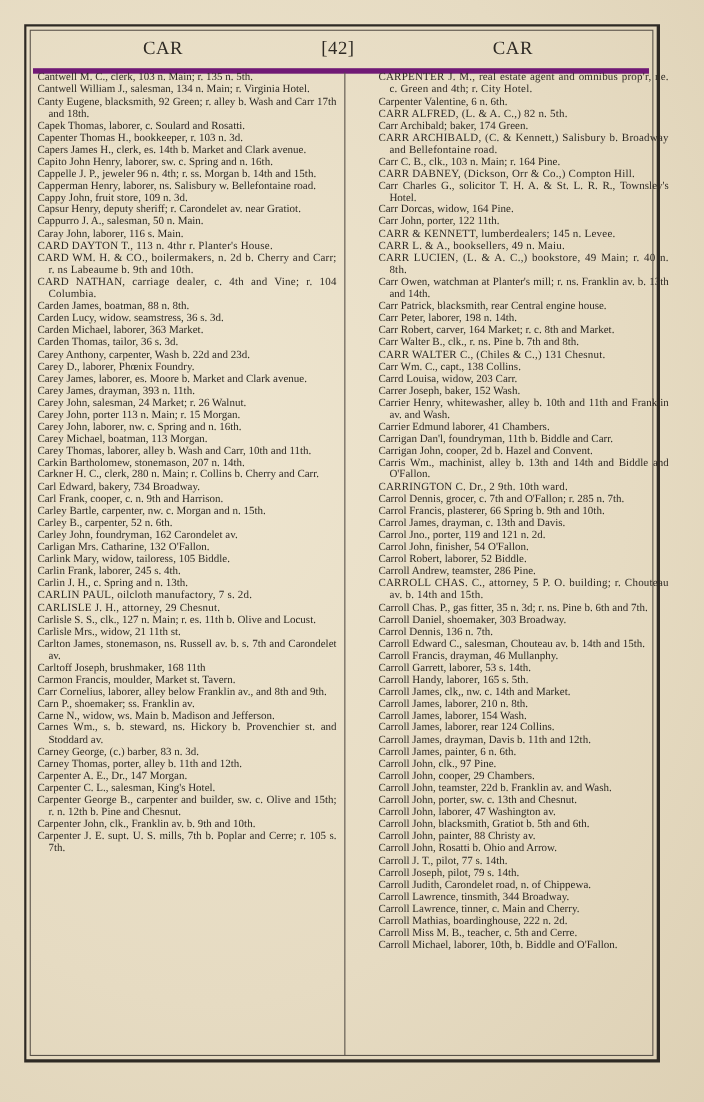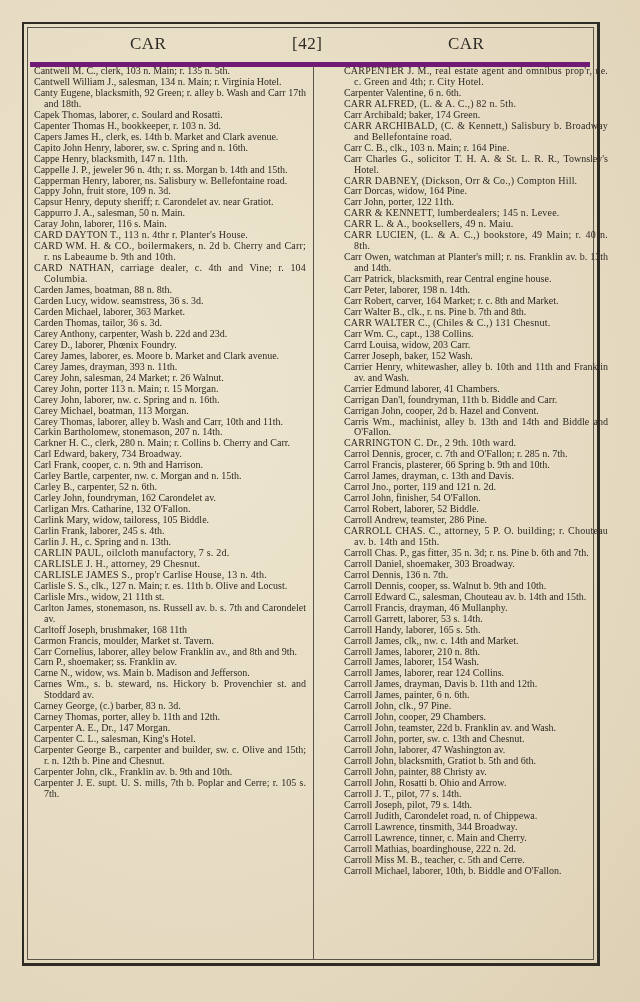--- a/index.html
+++ b/index.html
@@ -62,21 +62,20 @@
 
 <div class="columns">
   <div class="col col-left" id="col-left">
       <p class="entry">Cantwell M. C., clerk, 103 n. Main; r. 135 n. 5th.</p>
       <p class="entry">Cantwell William J., salesman, 134 n. Main; r. Virginia Hotel.</p>
       <p class="entry">Canty Eugene, blacksmith, 92 Green; r. alley b. Wash and Carr 17th and 18th.</p>
       <p class="entry">Capek Thomas, laborer, c. Soulard and Rosatti.</p>
       <p class="entry">Capenter Thomas H., bookkeeper, r. 103 n. 3d.</p>
       <p class="entry">Capers James H., clerk, es. 14th b. Market and Clark avenue.</p>
       <p class="entry">Capito John Henry, laborer, sw. c. Spring and n. 16th.</p>
-      <p class="entry">Cappe Henry, blacksmith, 147 n. 11th.</p>
       <p class="entry">Cappelle J. P., jeweler 96 n. 4th; r. ss. Morgan b. 14th and 15th.</p>
       <p class="entry">Capperman Henry, laborer, ns. Salisbury w. Bellefontaine road.</p>
       <p class="entry">Cappy John, fruit store, 109 n. 3d.</p>
       <p class="entry">Capsur Henry, deputy sheriff; r. Carondelet av. near Gratiot.</p>
       <p class="entry">Cappurro J. A., salesman, 50 n. Main.</p>
       <p class="entry">Caray John, laborer, 116 s. Main.</p>
       <p class="entry caps">CARD DAYTON T., 113 n. 4thr r. Planter's House.</p>
       <p class="entry caps">CARD WM. H. &amp; CO., boilermakers, n. 2d b. Cherry and Carr; r. ns Labeaume b. 9th and 10th.</p>
       <p class="entry caps">CARD NATHAN, carriage dealer, c. 4th and Vine; r. 104 Columbia.</p>
       <p class="entry">Carden James, boatman, 88 n. 8th.</p>
@@ -98,21 +97,20 @@
       <p class="entry">Carl Frank, cooper, c. n. 9th and Harrison.</p>
       <p class="entry">Carley Bartle, carpenter, nw. c. Morgan and n. 15th.</p>
       <p class="entry">Carley B., carpenter, 52 n. 6th.</p>
       <p class="entry">Carley John, foundryman, 162 Carondelet av.</p>
       <p class="entry">Carligan Mrs. Catharine, 132 O'Fallon.</p>
       <p class="entry">Carlink Mary, widow, tailoress, 105 Biddle.</p>
       <p class="entry">Carlin Frank, laborer, 245 s. 4th.</p>
       <p class="entry">Carlin J. H., c. Spring and n. 13th.</p>
       <p class="entry caps">CARLIN PAUL, oilcloth manufactory, 7 s. 2d.</p>
       <p class="entry caps">CARLISLE J. H., attorney, 29 Chesnut.</p>
-      <p class="entry caps">CARLISLE JAMES S., prop'r Carlise House, 13 n. 4th.</p>
       <p class="entry">Carlisle S. S., clk., 127 n. Main; r. es. 11th b. Olive and Locust.</p>
       <p class="entry">Carlisle Mrs., widow, 21 11th st.</p>
       <p class="entry">Carlton James, stonemason, ns. Russell av. b. s. 7th and Carondelet av.</p>
       <p class="entry">Carltoff Joseph, brushmaker, 168 11th</p>
       <p class="entry">Carmon Francis, moulder, Market st. Tavern.</p>
       <p class="entry">Carr Cornelius, laborer, alley below Franklin av., and 8th and 9th.</p>
       <p class="entry">Carn P., shoemaker; ss. Franklin av.</p>
       <p class="entry">Carne N., widow, ws. Main b. Madison and Jefferson.</p>
       <p class="entry">Carnes Wm., s. b. steward, ns. Hickory b. Provenchier st. and Stoddard av.</p>
       <p class="entry">Carney George, (c.) barber, 83 n. 3d.</p>
@@ -124,22 +122,22 @@
       <p class="entry">Carpenter J. E. supt. U. S. mills, 7th b. Poplar and Cerre; r. 105 s. 7th.</p>
     </div>
   <div class="divider"></div>
   <div class="col col-right" id="col-right">
       <p class="entry caps">CARPENTER J. M., real estate agent and omnibus prop'r, ne. c. Green and 4th; r. City Hotel.</p>
       <p class="entry">Carpenter Valentine, 6 n. 6th.</p>
       <p class="entry caps">CARR ALFRED, (L. &amp; A. C.,) 82 n. 5th.</p>
       <p class="entry">Carr Archibald; baker, 174 Green.</p>
       <p class="entry caps">CARR ARCHIBALD, (C. &amp; Kennett,) Salisbury b. Broadway and Bellefontaine road.</p>
       <p class="entry">Carr C. B., clk., 103 n. Main; r. 164 Pine.</p>
+      <p class="entry caps">CARR DABNEY, (Dickson, Orr &amp; Co.,) Compton Hill.</p>
       <p class="entry">Carr Charles G., solicitor T. H. A. &amp; St. L. R. R., Townsley's Hotel.</p>
-      <p class="entry caps">CARR DABNEY, (Dickson, Orr &amp; Co.,) Compton Hill.</p>
       <p class="entry">Carr Dorcas, widow, 164 Pine.</p>
       <p class="entry">Carr John, porter, 122 11th.</p>
       <p class="entry caps">CARR &amp; KENNETT, lumberdealers; 145 n. Levee.</p>
       <p class="entry caps">CARR L. &amp; A., booksellers, 49 n. Maiu.</p>
       <p class="entry caps">CARR LUCIEN, (L. &amp; A. C.,) bookstore, 49 Main; r. 40 n. 8th.</p>
       <p class="entry">Carr Owen, watchman at Planter's mill; r. ns. Franklin av. b. 13th and 14th.</p>
       <p class="entry">Carr Patrick, blacksmith, rear Central engine house.</p>
       <p class="entry">Carr Peter, laborer, 198 n. 14th.</p>
       <p class="entry">Carr Robert, carver, 164 Market; r. c. 8th and Market.</p>
       <p class="entry">Carr Walter B., clk., r. ns. Pine b. 7th and 8th.</p>
@@ -157,21 +155,20 @@
       <p class="entry">Carrol Francis, plasterer, 66 Spring b. 9th and 10th.</p>
       <p class="entry">Carrol James, drayman, c. 13th and Davis.</p>
       <p class="entry">Carrol Jno., porter, 119 and 121 n. 2d.</p>
       <p class="entry">Carrol John, finisher, 54 O'Fallon.</p>
       <p class="entry">Carrol Robert, laborer, 52 Biddle.</p>
       <p class="entry">Carroll Andrew, teamster, 286 Pine.</p>
       <p class="entry caps">CARROLL CHAS. C., attorney, 5 P. O. building; r. Chouteau av. b. 14th and 15th.</p>
       <p class="entry">Carroll Chas. P., gas fitter, 35 n. 3d; r. ns. Pine b. 6th and 7th.</p>
       <p class="entry">Carroll Daniel, shoemaker, 303 Broadway.</p>
       <p class="entry">Carrol Dennis, 136 n. 7th.</p>
-      <p class="entry">Carroll Dennis, cooper, ss. Walnut b. 9th and 10th.</p>
       <p class="entry">Carroll Edward C., salesman, Chouteau av. b. 14th and 15th.</p>
       <p class="entry">Carroll Francis, drayman, 46 Mullanphy.</p>
       <p class="entry">Carroll Garrett, laborer, 53 s. 14th.</p>
       <p class="entry">Carroll Handy, laborer, 165 s. 5th.</p>
       <p class="entry">Carroll James, clk,, nw. c. 14th and Market.</p>
       <p class="entry">Carroll James, laborer, 210 n. 8th.</p>
       <p class="entry">Carroll James, laborer, 154 Wash.</p>
       <p class="entry">Carroll James, laborer, rear 124 Collins.</p>
       <p class="entry">Carroll James, drayman, Davis b. 11th and 12th.</p>
       <p class="entry">Carroll James, painter, 6 n. 6th.</p>

